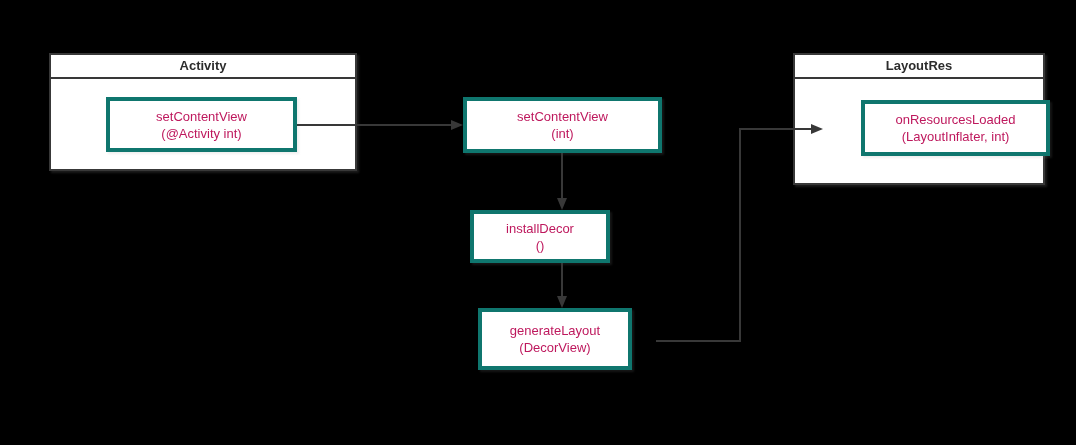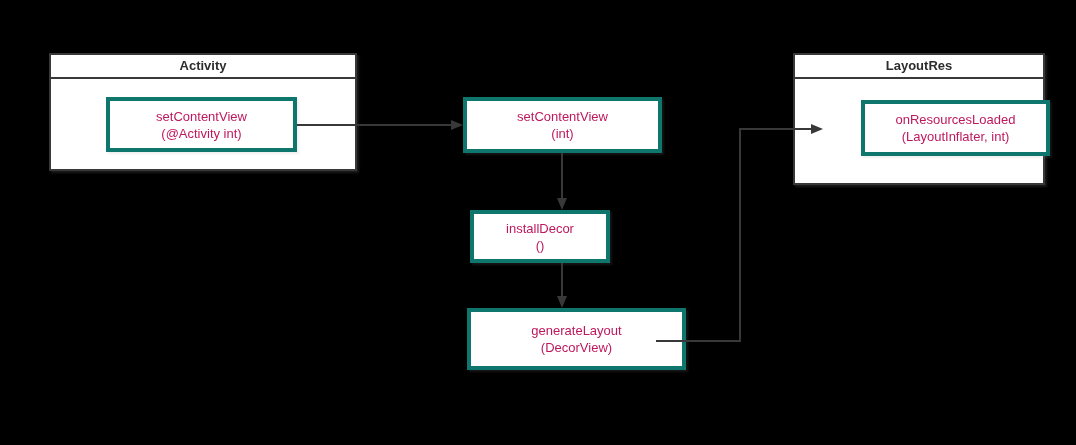--- a/index.html
+++ b/index.html
@@ -51,21 +51,21 @@
     text-align: center;
     font-size: 13px;
     line-height: 17px;
     color: #be185d;
     z-index: 2;
     box-shadow: 2px 2px 2px rgba(150,150,150,0.15);
   }
   #node-a1 { left: 106px; top: 97px;  width: 191px; height: 55px; }
   #node-p1 { left: 463px; top: 97px;  width: 199px; height: 56px; }
   #node-p2 { left: 470px; top: 210px; width: 140px; height: 53px; }
-  #node-p3 { left: 467px; top: 308px; width: 219px; height: 62px; }
+  #node-p3 { left: 478px; top: 308px; width: 154px; height: 62px; }
   #node-d1 { left: 823px; top: 100px; width: 189px; height: 56px; margin-left: 38px; }
 
   
   .edge {
     position: absolute;
     background: #383838;
     z-index: 3;
   }
   .arrow {
     position: absolute;

